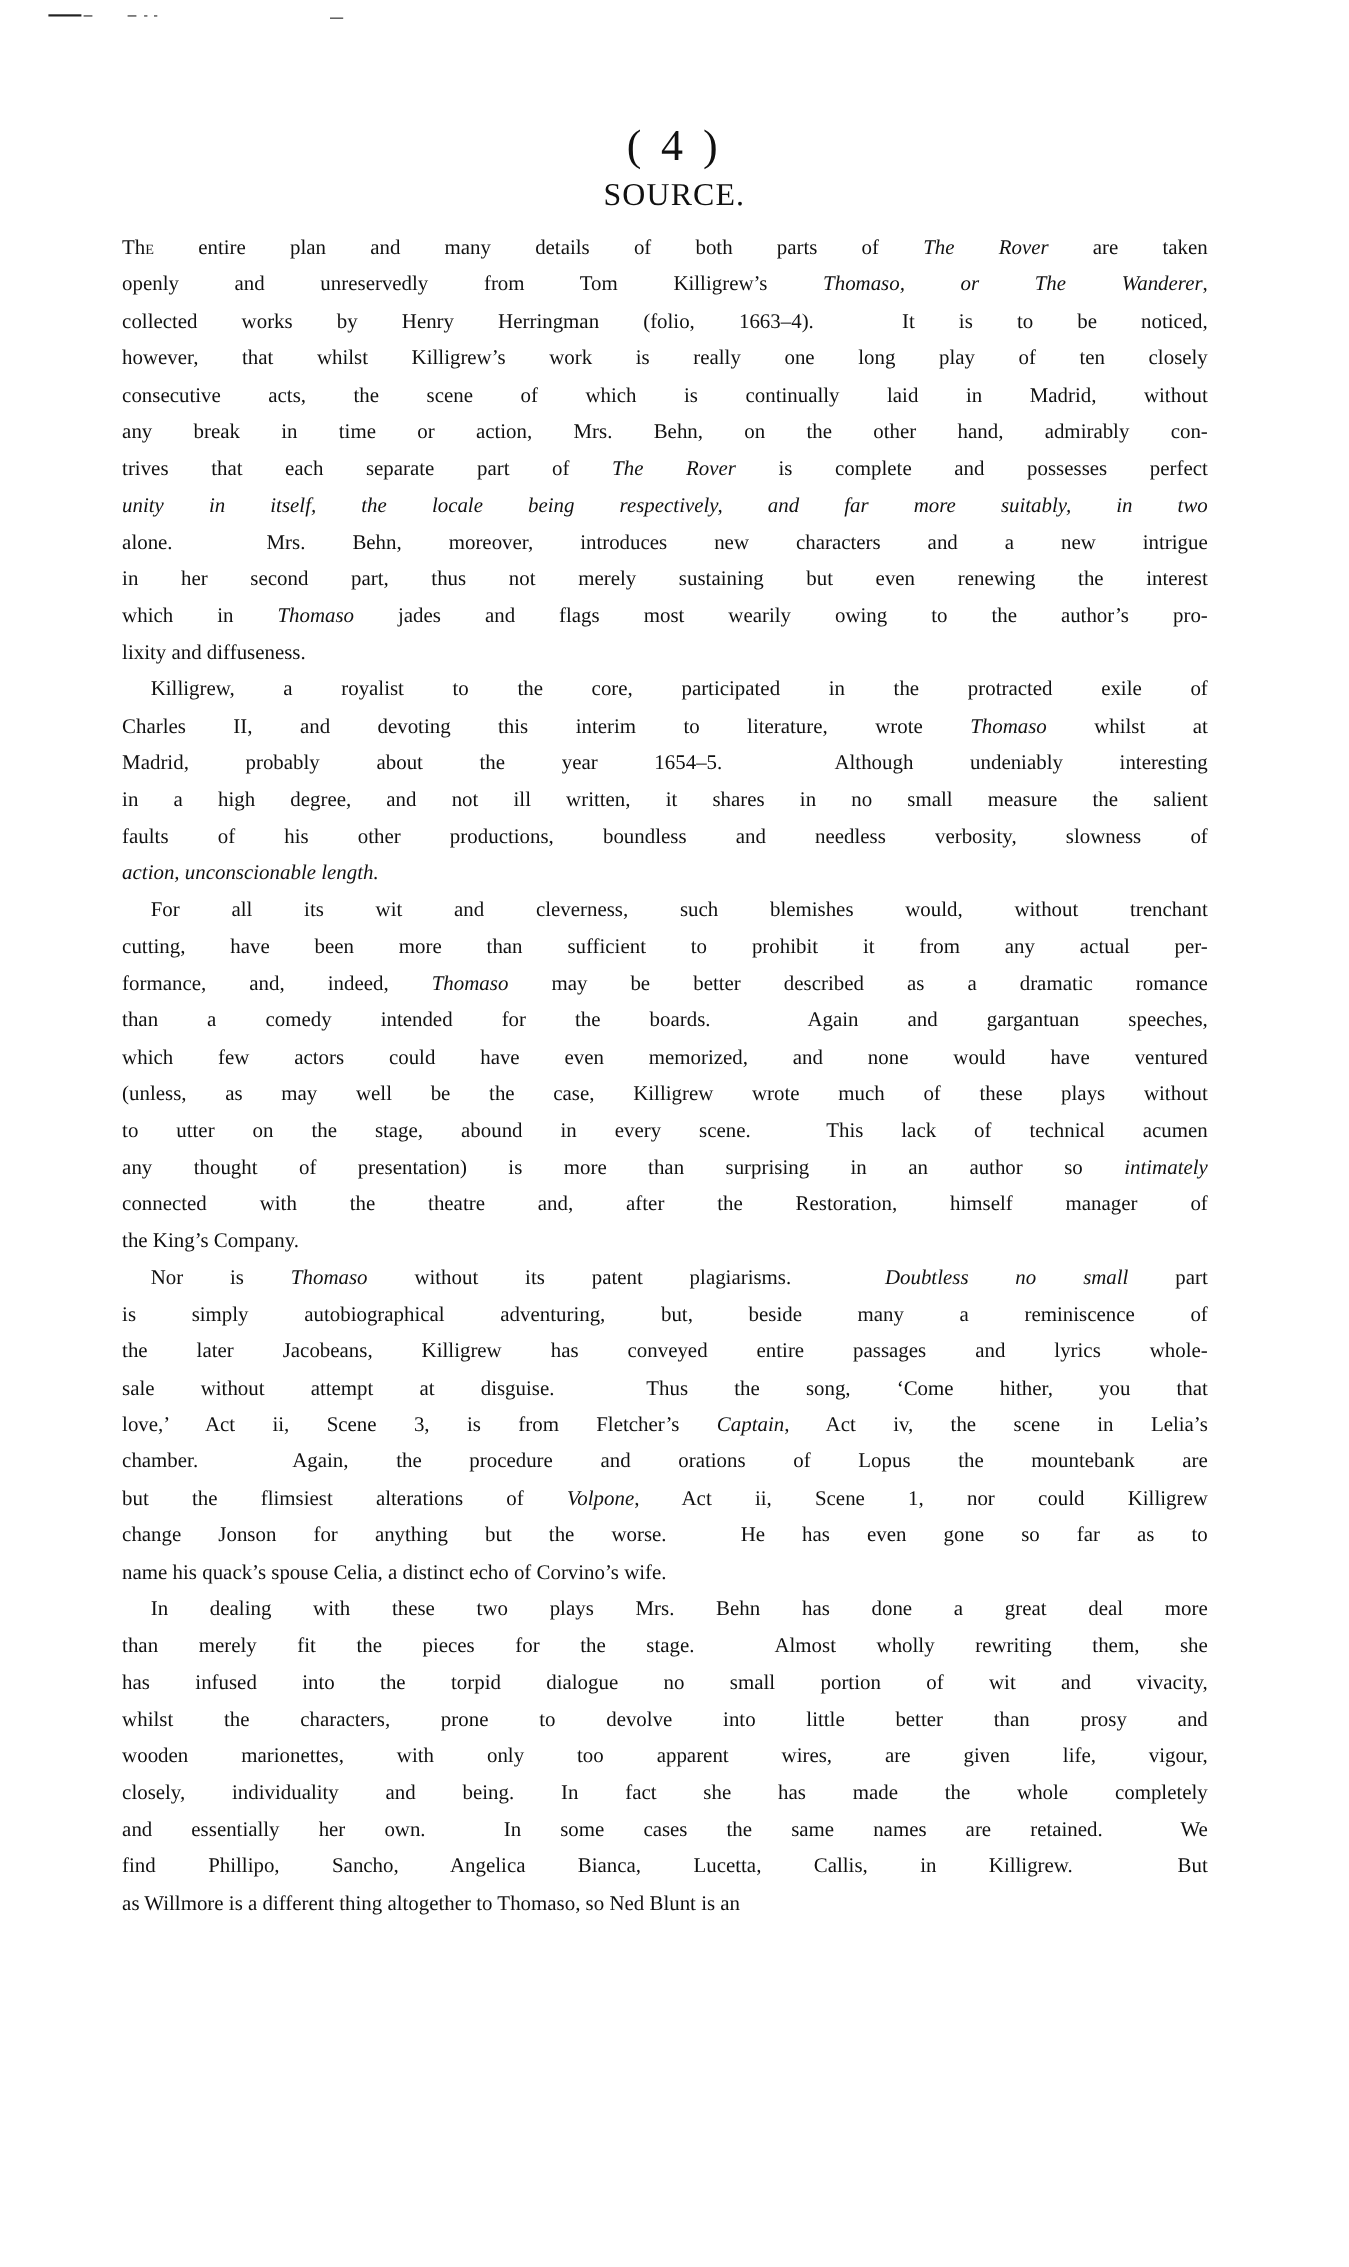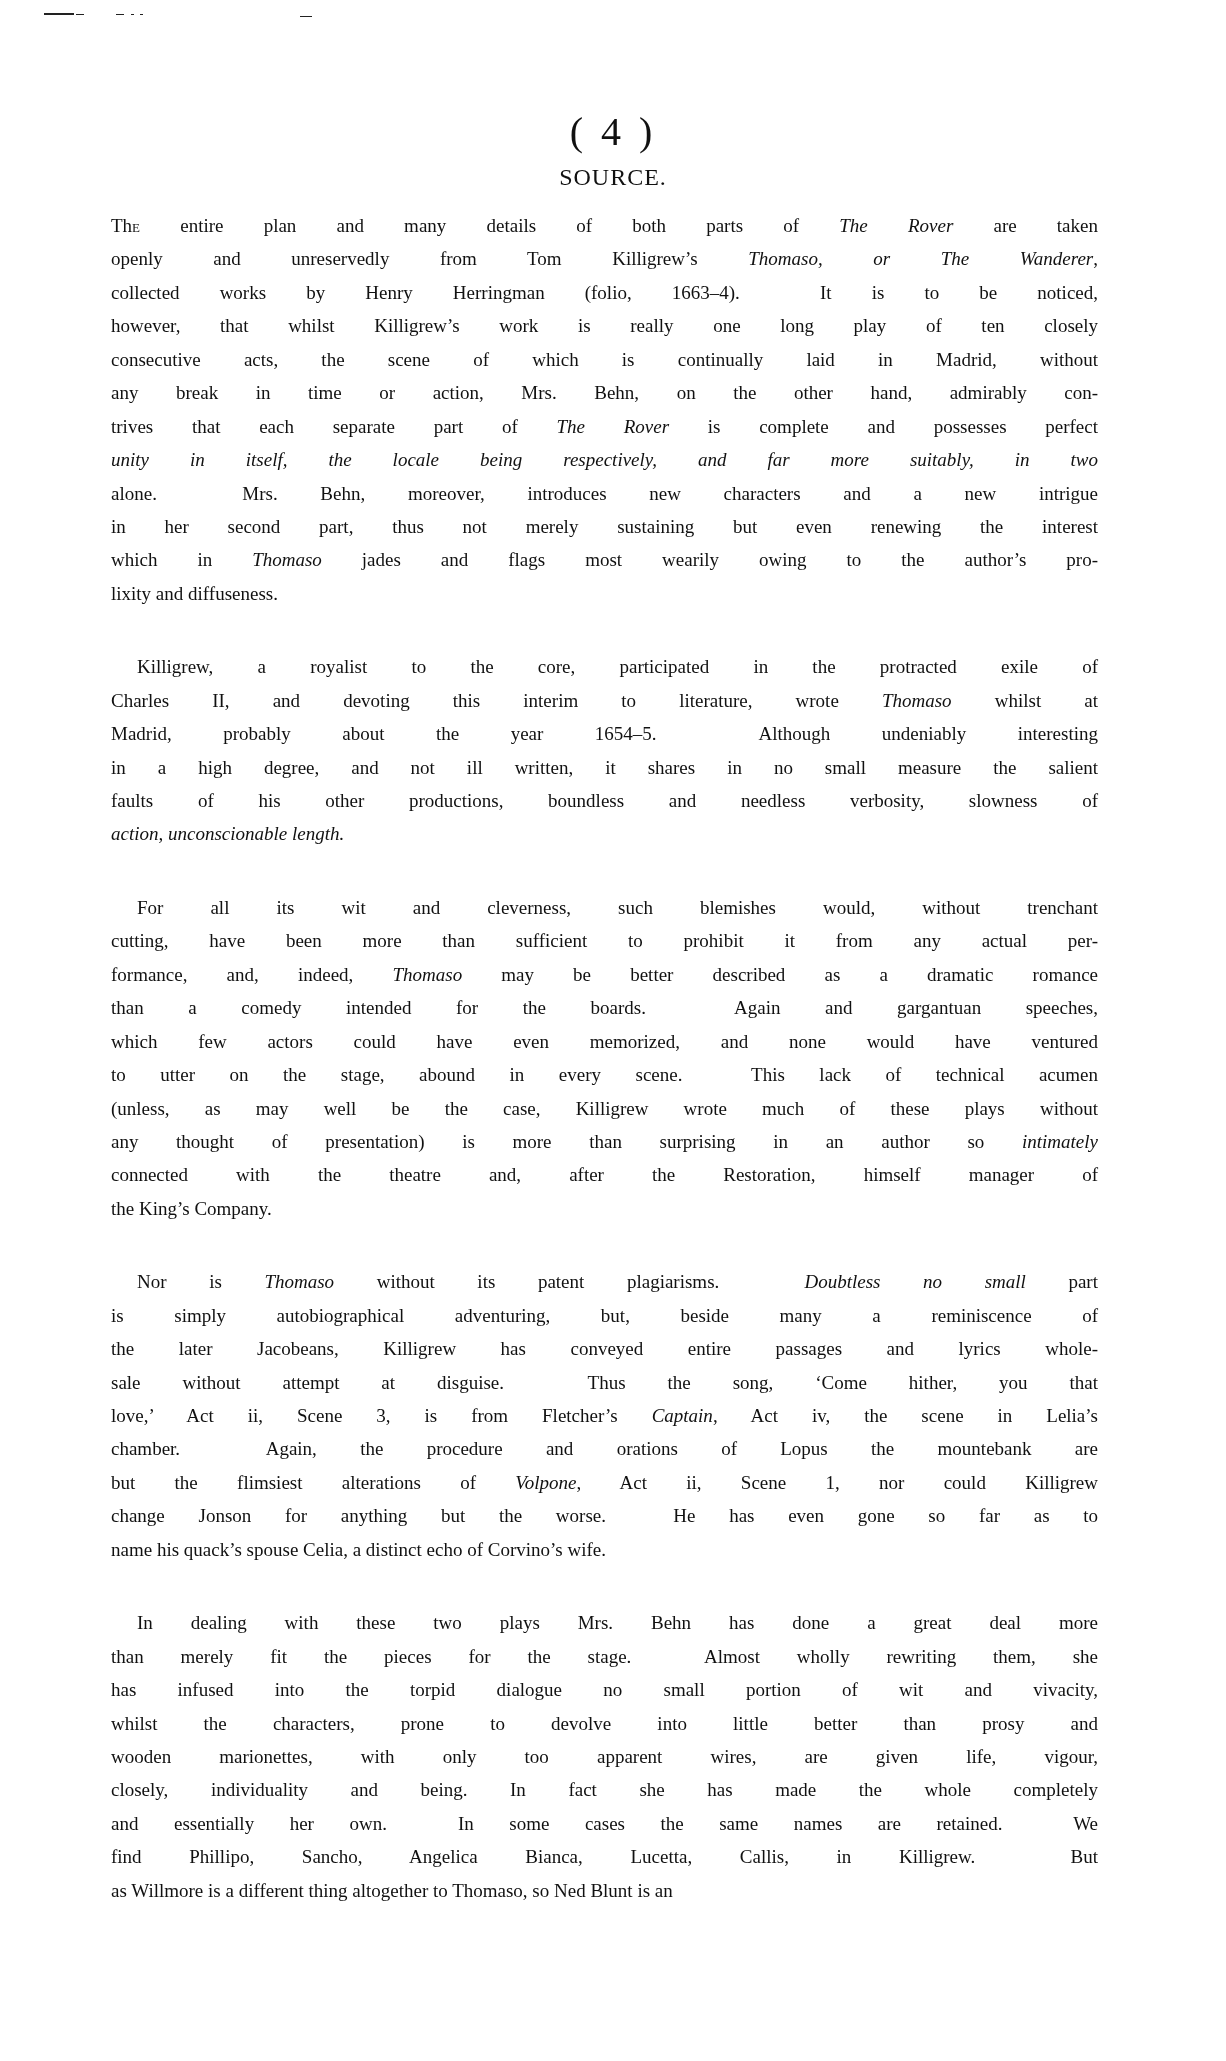--- a/index.html
+++ b/index.html
@@ -2,26 +2,26 @@
 <html><head>
 <meta charset="utf-8">
 <style>
   html, body { margin: 0; padding: 0; background: #ffffff; }
   body { width: 1226px; height: 2061px; position: relative; overflow: hidden;
          font-family: "Liberation Serif", "DejaVu Serif", serif; color: #111; }
   .artifact { position: absolute; height: 2px; background: #222; }
   .folio { position: absolute; top: 108px; left: 0; width: 1226px; text-align: center;
            font-size: 40px; line-height: 48px; letter-spacing: 4px; color: #111; }
   .heading { position: absolute; top: 160px; left: 0; width: 1226px; text-align: center;
-             font-size: 24px; line-height: 34px; letter-spacing: 1px; color: #111; }
+             font-size: 29px; line-height: 34px; letter-spacing: 1px; color: #111; }
   .body-text { position: absolute; top: 209px; left: 111px; width: 987px; font-size: 19px; }
   .line { height: 33.45px; line-height: 33.45px; text-align: justify; text-align-last: justify;
           white-space: nowrap; overflow: visible; }
   .line.last { text-align-last: left; }
-  .line.indent { padding-left: 26px; margin-top: 40px; }
+  .line.indent { padding-left: 26px; }
   .line > span { white-space: pre-wrap; }
   .i { font-style: italic; }
   .sc { font-variant: small-caps; }
   .line-inner { display: block; text-align: justify; text-align-last: justify; white-space: normal; }
   .line.last .line-inner { text-align-last: left; }
 </style>
 </head>
 <body>
 
 <div>
@@ -104,24 +104,24 @@
         <div class="line">
           <span class="line-inner"><span>formance, and, indeed, </span><span class="i">Thomaso</span><span> may be better described as a dramatic romance</span></span>
         </div>
         <div class="line">
           <span class="line-inner"><span>than a comedy intended for the boards.  Again and gargantuan speeches,</span></span>
         </div>
         <div class="line">
           <span class="line-inner"><span>which few actors could have even memorized, and none would have ventured</span></span>
         </div>
         <div class="line">
-          <span class="line-inner"><span>to utter on the stage, abound in every scene.  This lack of technical acumen</span></span>
+          <span class="line-inner"><span>(unless, as may well be the case, Killigrew wrote much of these plays without</span></span>
         </div>
         <div class="line">
-          <span class="line-inner"><span>(unless, as may well be the case, Killigrew wrote much of these plays without</span></span>
+          <span class="line-inner"><span>to utter on the stage, abound in every scene.  This lack of technical acumen</span></span>
         </div>
         <div class="line">
           <span class="line-inner"><span>any thought of presentation) is more than surprising in an author so </span><span class="i">intimately</span></span>
         </div>
         <div class="line">
           <span class="line-inner"><span>connected with the theatre and, after the Restoration, himself manager of</span></span>
         </div>
         <div class="line last">
           <span class="line-inner"><span>the King’s Company.</span></span>
         </div>

